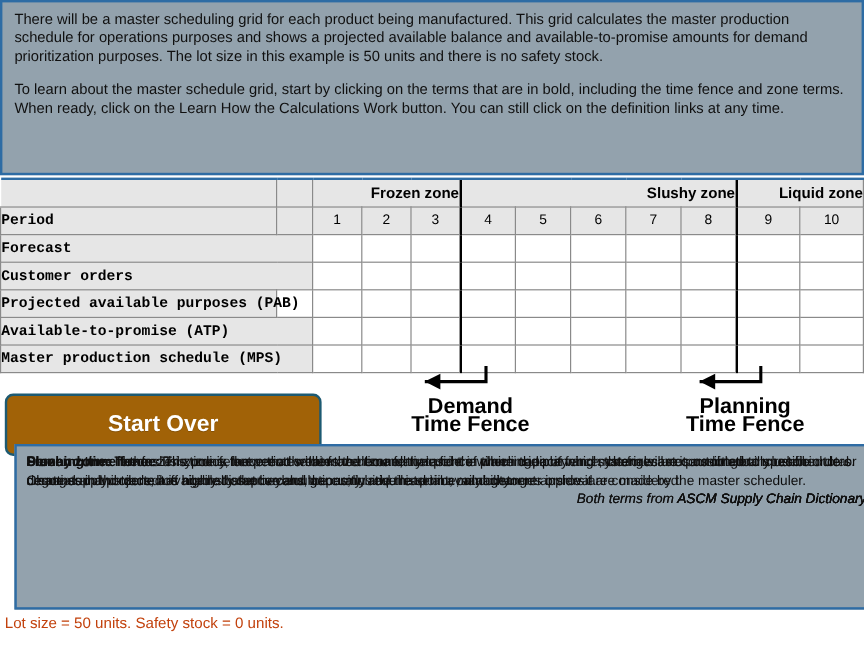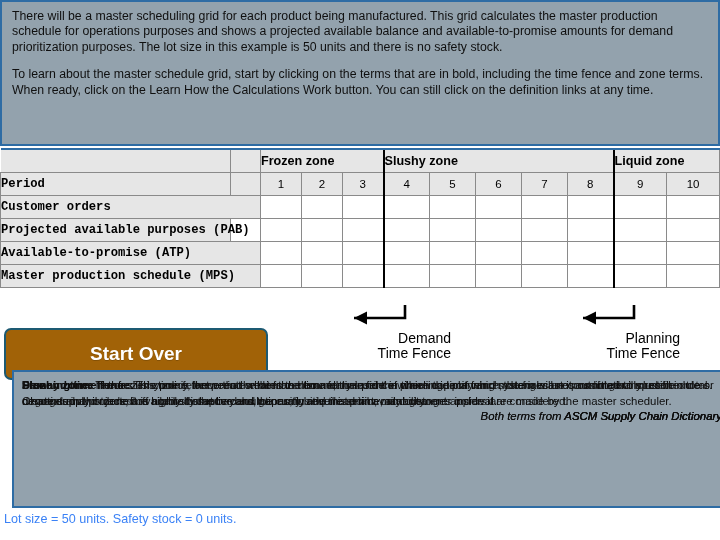--- a/index.html
+++ b/index.html
@@ -35,21 +35,21 @@
   table.msgrid td,table.msgrid th{
     border:1px solid #8a8a8a;
     height:23px;padding:0;
     box-sizing:border-box;
   }
   .lbl{
     background:#e6e6e6;font-weight:bold;text-align:left;
     padding-left:5px;font-size:12.2px;white-space:nowrap;font-family:Liberation Mono, monospace;
   }
   .zonehdr{
-    background:#e6e6e6;font-weight:bold;text-align:left;font-size:12.6px;
+    background:#e6e6e6;font-weight:bold;text-align:right;font-size:12.6px;
   }
   .zoneblank{background:#e6e6e6;border-left:none !important;}
   .pcell{
     background:#e6e6e6;text-align:center;font-size:11.5px;
   }
   .cell{background:#ffffff;}
   .pab-extra{background:#ffffff;}
   
   .zsep-l{border-left:2.5px solid #000 !important;margin-top:44px;}
   .topline td,.topline th{border-top:2px solid #2e6ca4 !important;}
@@ -61,21 +61,21 @@
     border:2px solid #1d5a72;
     border-radius:7px;
     color:#ffffff;
     font-size:19px;font-weight:bold;
     display:flex;align-items:center;justify-content:center;
     cursor:pointer;
     text-shadow:0 1px 0 rgba(0,0,0,.18);
   }
 
   
-  .fence{position:absolute;text-align:right;font-size:14px;font-weight:normal;line-height:14.5px;color:#000;}
+  .fence{position:absolute;text-align:center;font-size:18px;font-weight:bold;line-height:14.5px;color:#000;}
   .fence .arrow{display:block;height:26px;}
   .fence .txt{display:block;white-space:nowrap;}
   #fence-demand{left:333px;top:305px;width:118px;}
   #fence-planning{left:562px;top:305px;width:118px;}
 
   
   .defs-panel{
     position:absolute;left:12px;top:370px;width:720px;height:138px;
     background:#93a2ad;
     border:2px solid #2e6ca4;
@@ -88,21 +88,21 @@
     margin:0;
   }
   .def-layer.alt{color:#121212;}
   .def-layer b{font-weight:bold;}
   .attrib{font-style:italic;}
   .attrib-right{text-align:right;display:block;}
 
   
   .footer{
     position:absolute;left:4px;top:512px;width:700px;
-    font-size:12.6px;color:#3b82f6;
+    font-size:12.6px;color:#c2410c;
   }
 </style>
 </head>
 <body>
 
 <div class="stage">
 
   <div class="intro-panel">
     <div class="intro-inner">
       <p class="intro-p">There will be a master scheduling grid for each product being manufactured. This grid calculates the master production schedule for operations purposes and shows a projected available balance and available-to-promise amounts for demand prioritization purposes. The lot size in this example is 50 units and there is no safety stock.</p>
@@ -144,20 +144,33 @@
         <td class="pcell">3</td>
         <td class="pcell zsep-l">4</td>
         <td class="pcell">5</td>
         <td class="pcell">6</td>
         <td class="pcell">7</td>
         <td class="pcell">8</td>
         <td class="pcell zsep-l">9</td>
         <td class="pcell">10</td>
       </tr>
 
+      <tr>
+        <td class="lbl" colspan="2">Forecast</td>
+        <td class="cell"></td>
+        <td class="cell"></td>
+        <td class="cell"></td>
+        <td class="cell zsep-l"></td>
+        <td class="cell"></td>
+        <td class="cell"></td>
+        <td class="cell"></td>
+        <td class="cell"></td>
+        <td class="cell zsep-l"></td>
+        <td class="cell"></td>
+      </tr>
 
       <tr>
         <td class="lbl" colspan="2">Customer orders</td>
         <td class="cell"></td>
         <td class="cell"></td>
         <td class="cell"></td>
         <td class="cell zsep-l"></td>
         <td class="cell"></td>
         <td class="cell"></td>
         <td class="cell"></td>

